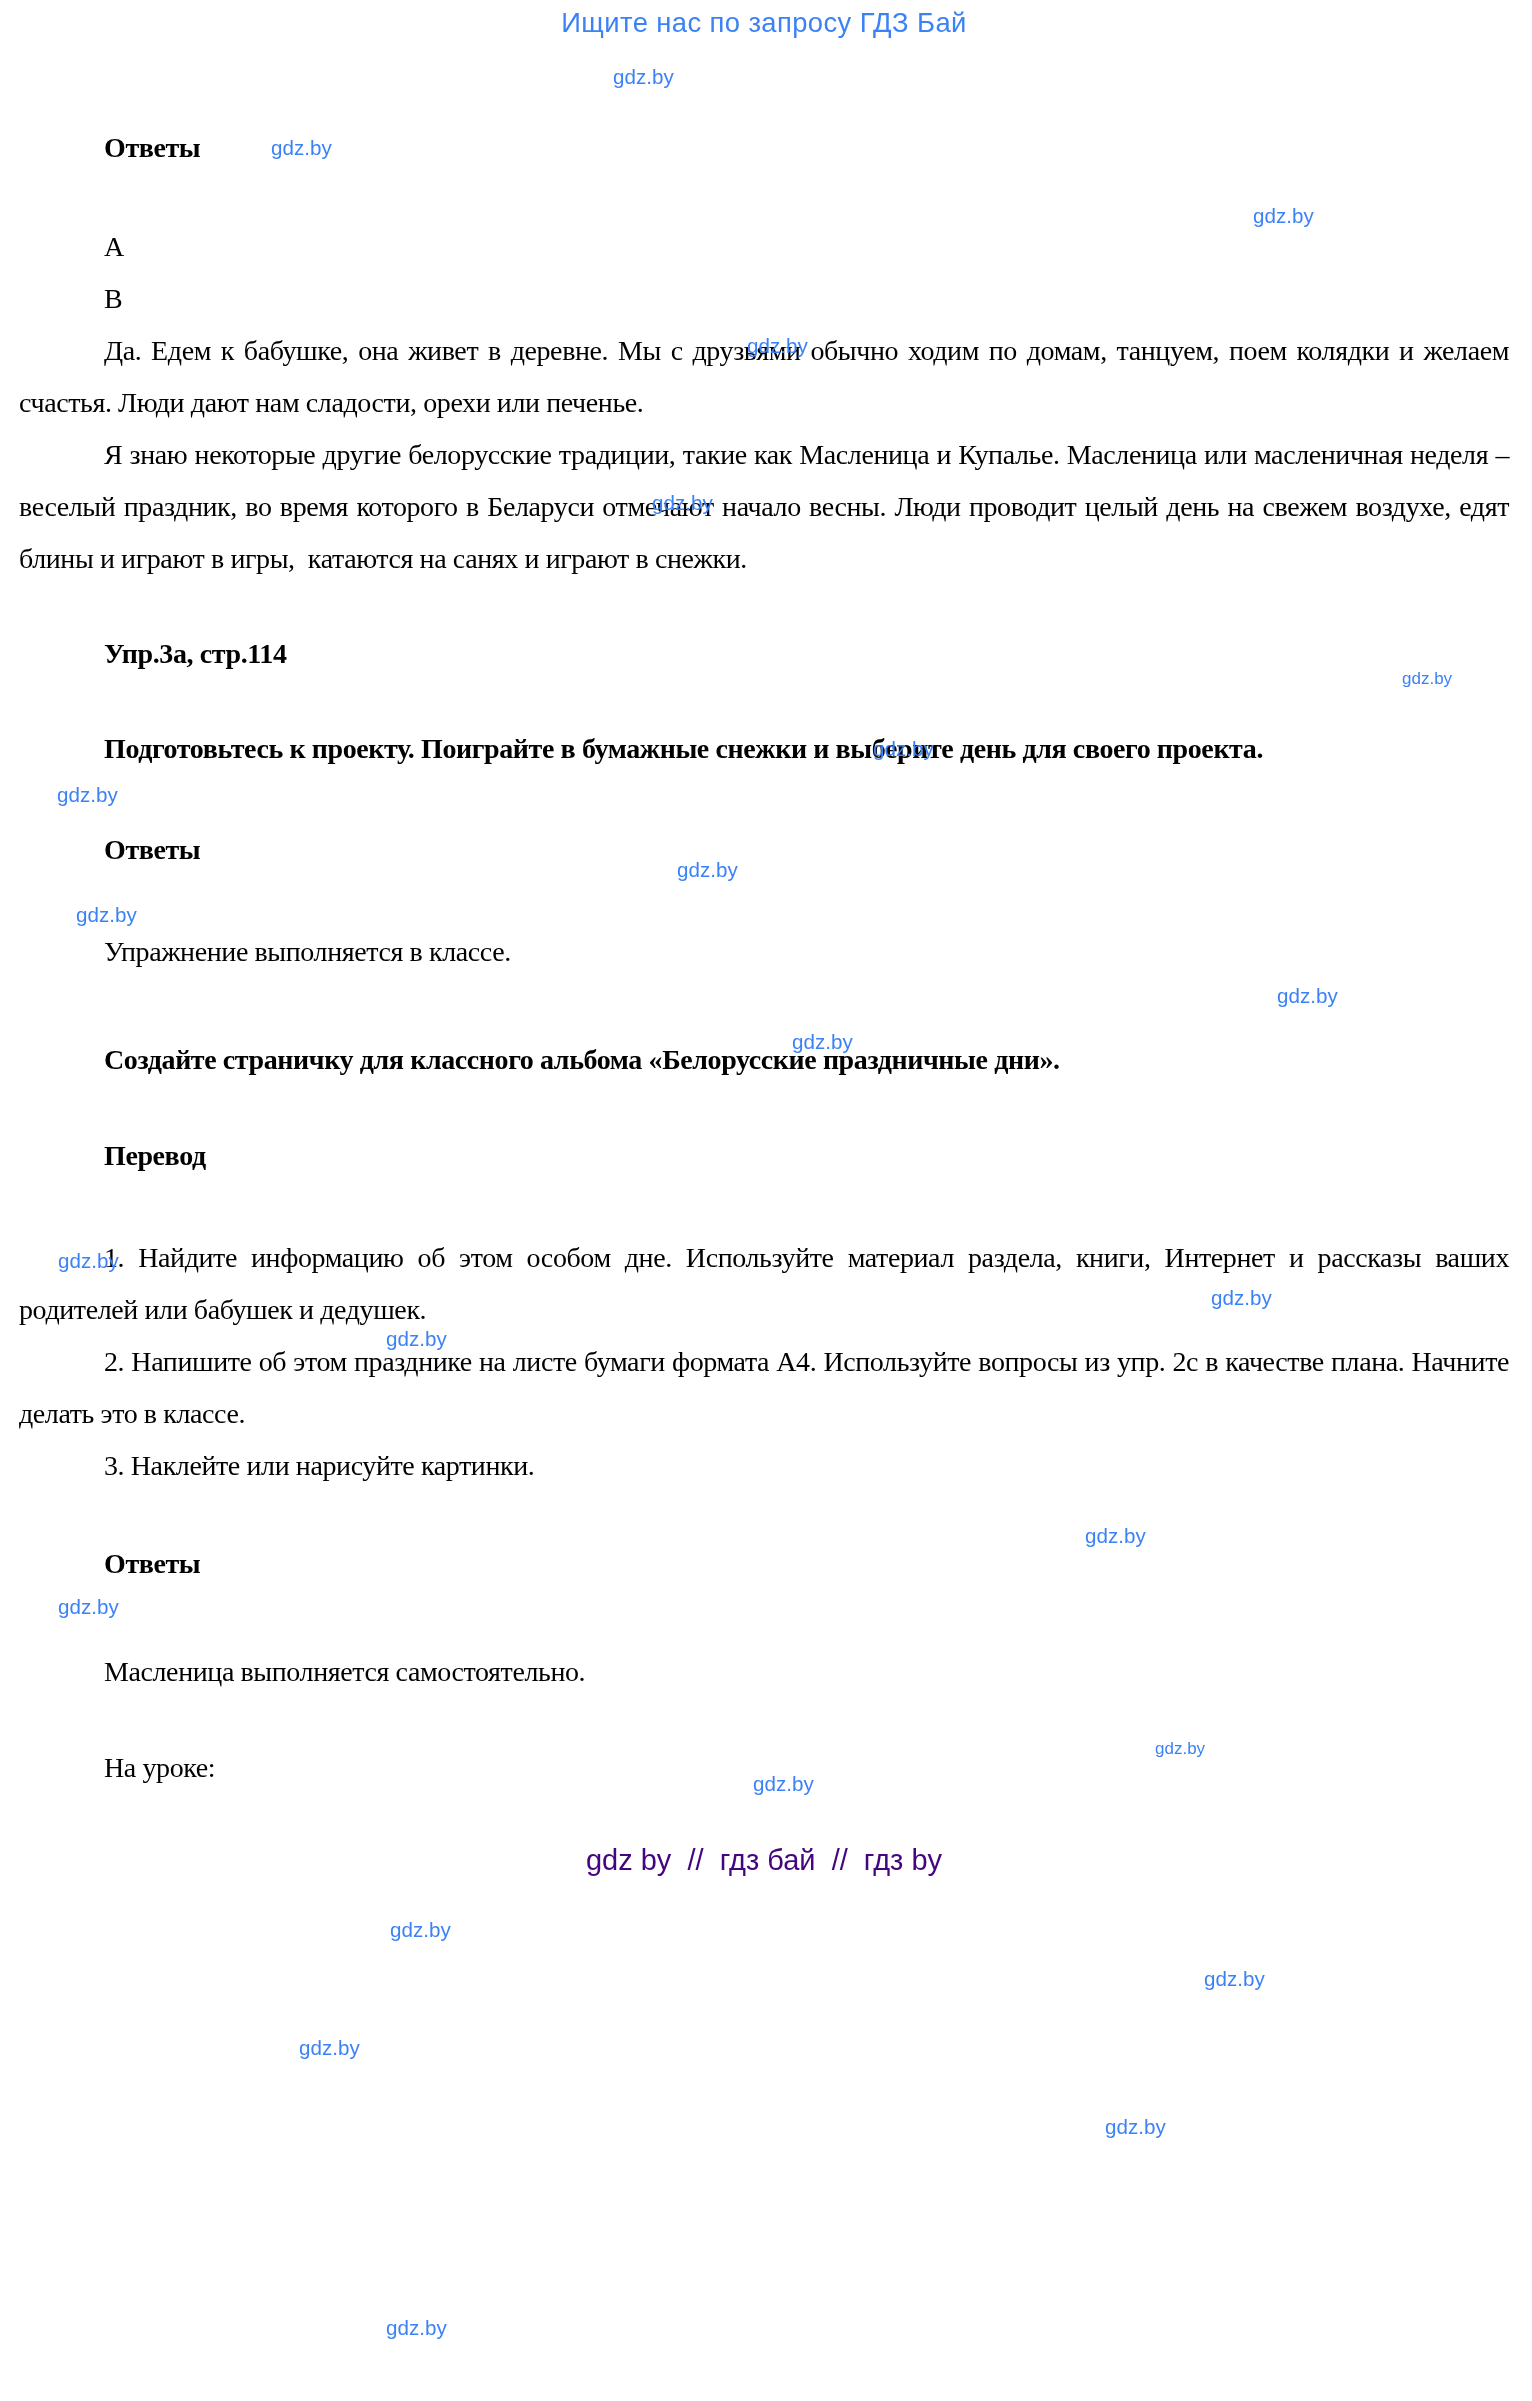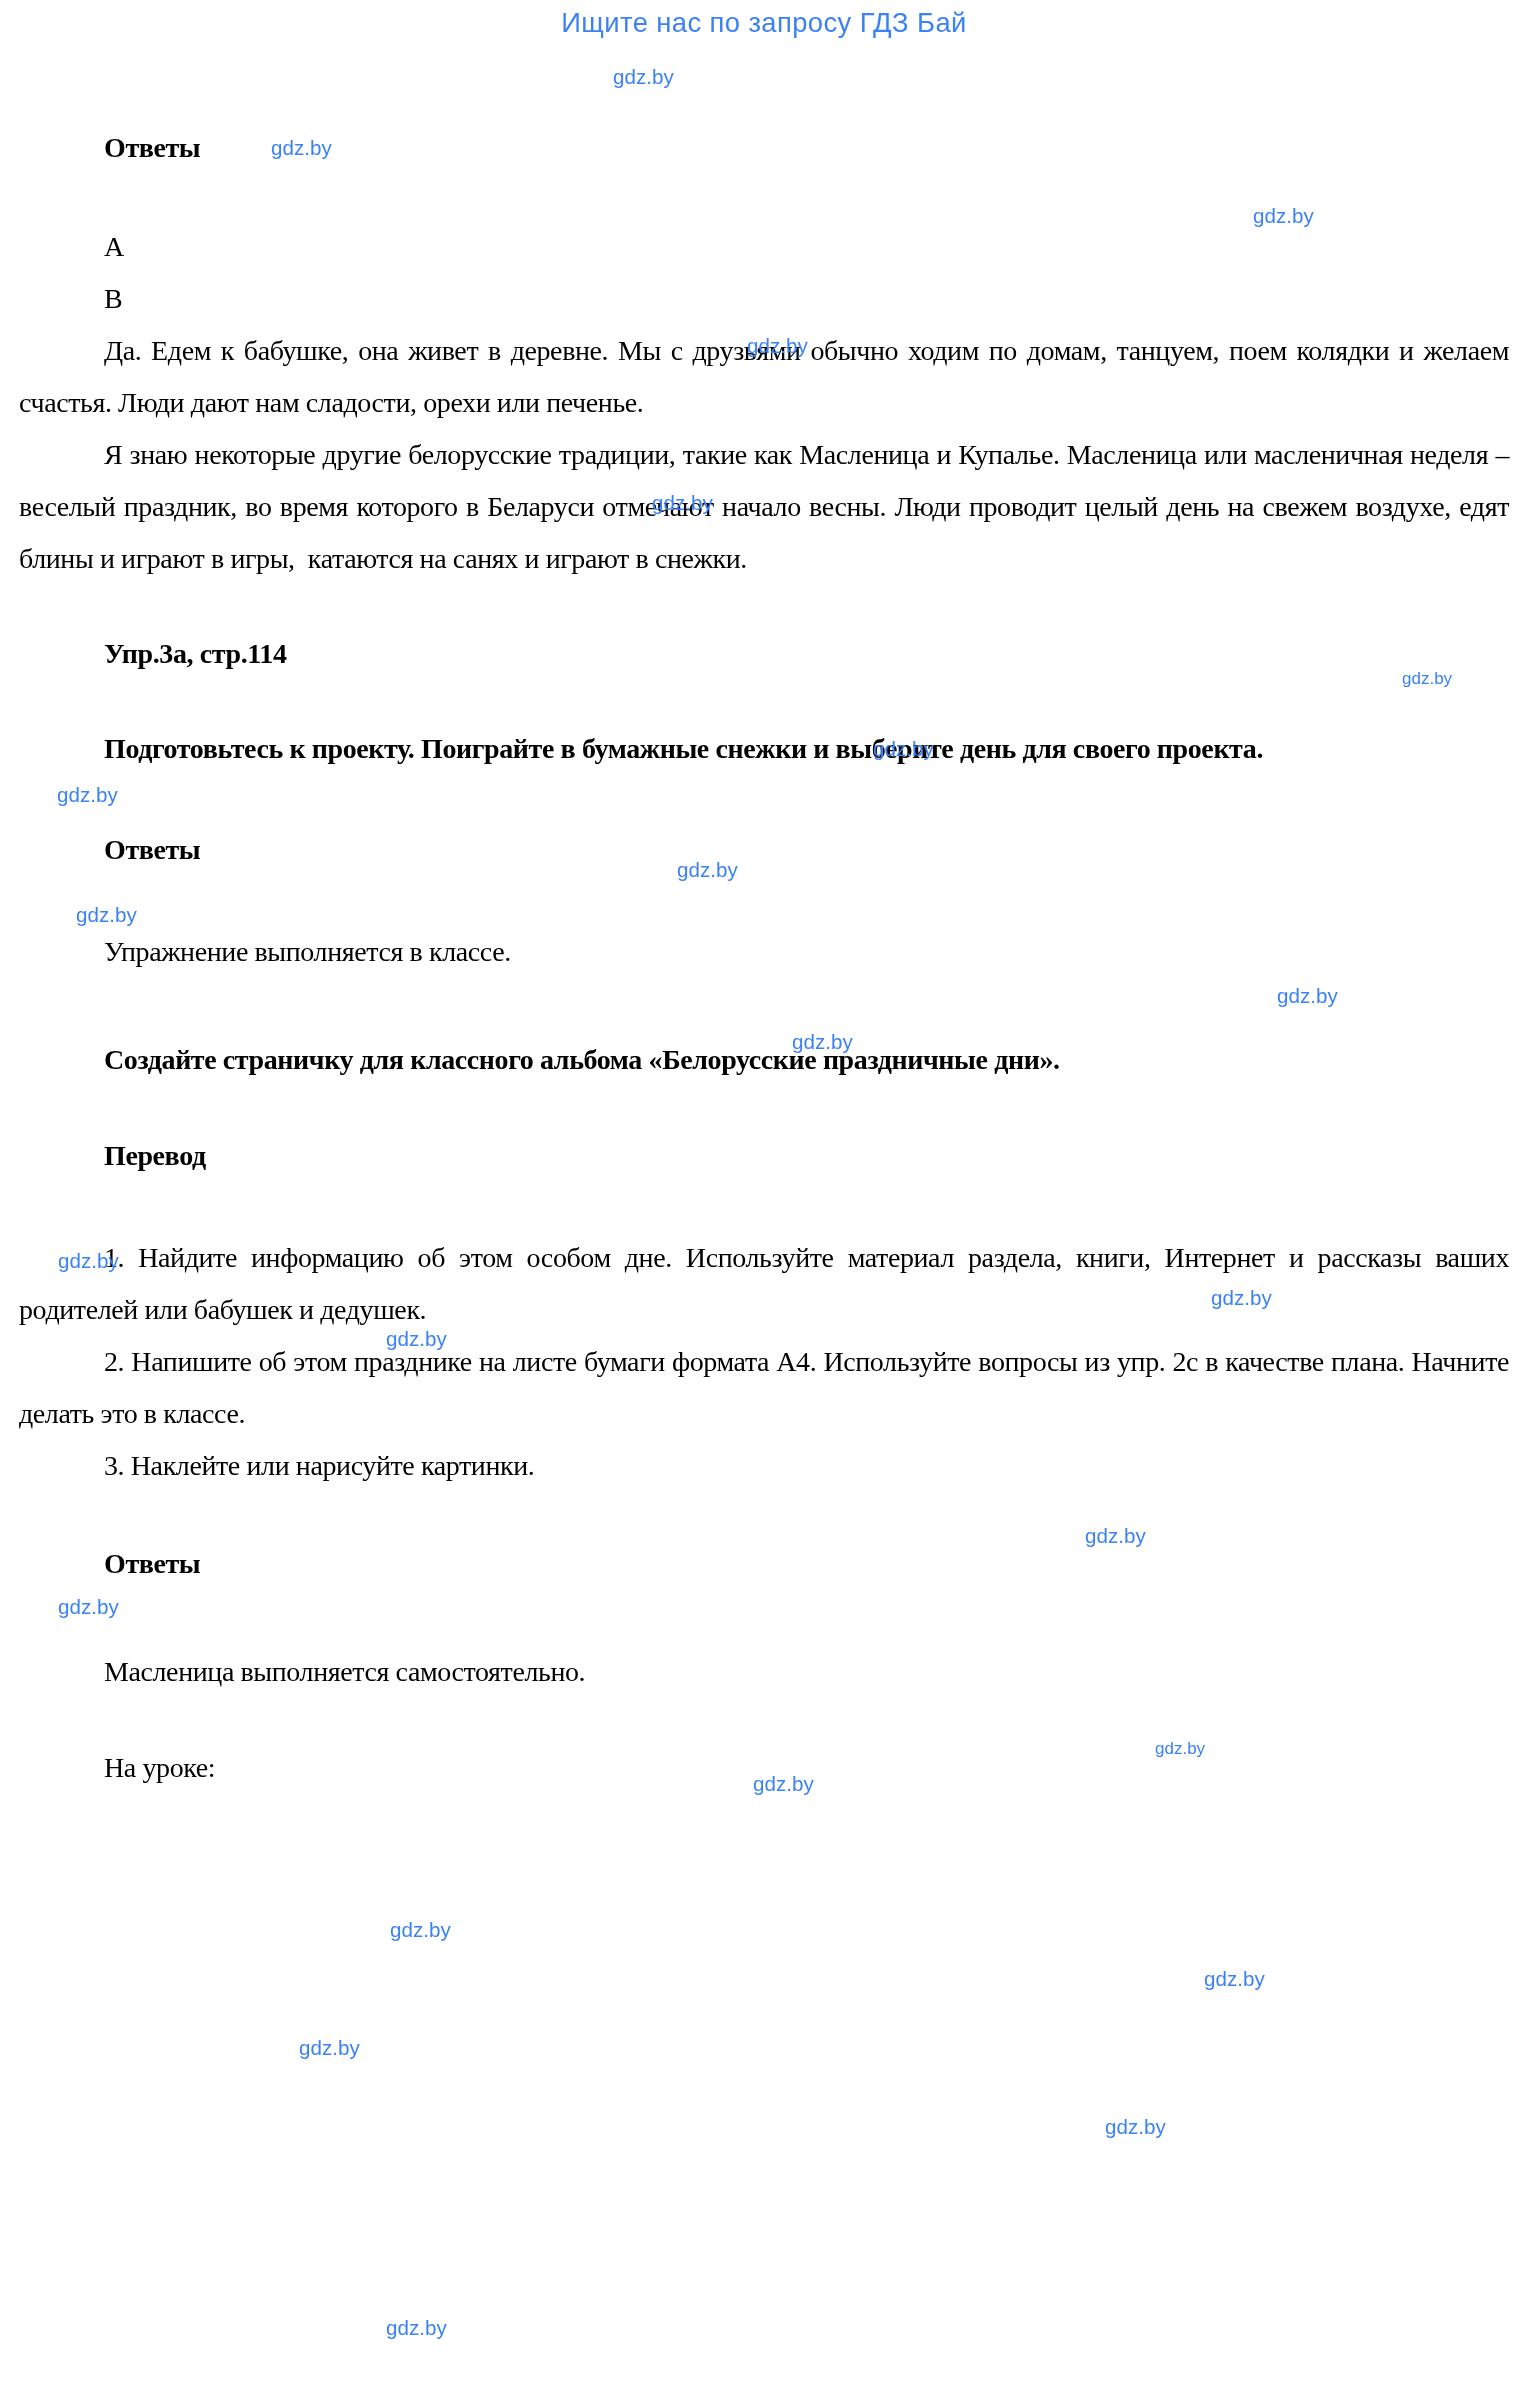--- a/index.html
+++ b/index.html
@@ -94,20 +94,21 @@
     <p class="para ind just">2. Напишите об этом празднике на листе бумаги формата А4. Используйте вопросы из упр. 2с в качестве плана. Начните делать это в классе.</p>
     <p class="para ind">3. Наклейте или нарисуйте картинки.</p>
   </div>
 
   <p class="para ind bold mt-60">Ответы</p>
 
   <p class="para ind mt-74">Масленица выполняется самостоятельно.</p>
 
   <p class="para ind mt-58">На уроке:</p>
 
+  <div class="footer-note">gdz by  //  гдз бай  //  гдз by</div>
 
   <div id="wm-layer">
       <span class="wm" style="left: 613px; top: 65px; font-size: 20.6px;">gdz.by</span>
       <span class="wm" style="left: 271px; top: 136px; font-size: 20.6px;">gdz.by</span>
       <span class="wm" style="left: 1253px; top: 204px; font-size: 20.6px;">gdz.by</span>
       <span class="wm" style="left: 747px; top: 334px; font-size: 20.6px;">gdz.by</span>
       <span class="wm" style="left: 652px; top: 491px; font-size: 20.6px;">gdz.by</span>
       <span class="wm" style="left: 1402px; top: 669px; font-size: 17px;">gdz.by</span>
       <span class="wm" style="left: 873px; top: 737px; font-size: 20.6px;">gdz.by</span>
       <span class="wm" style="left: 57px; top: 783px; font-size: 20.6px;">gdz.by</span>

